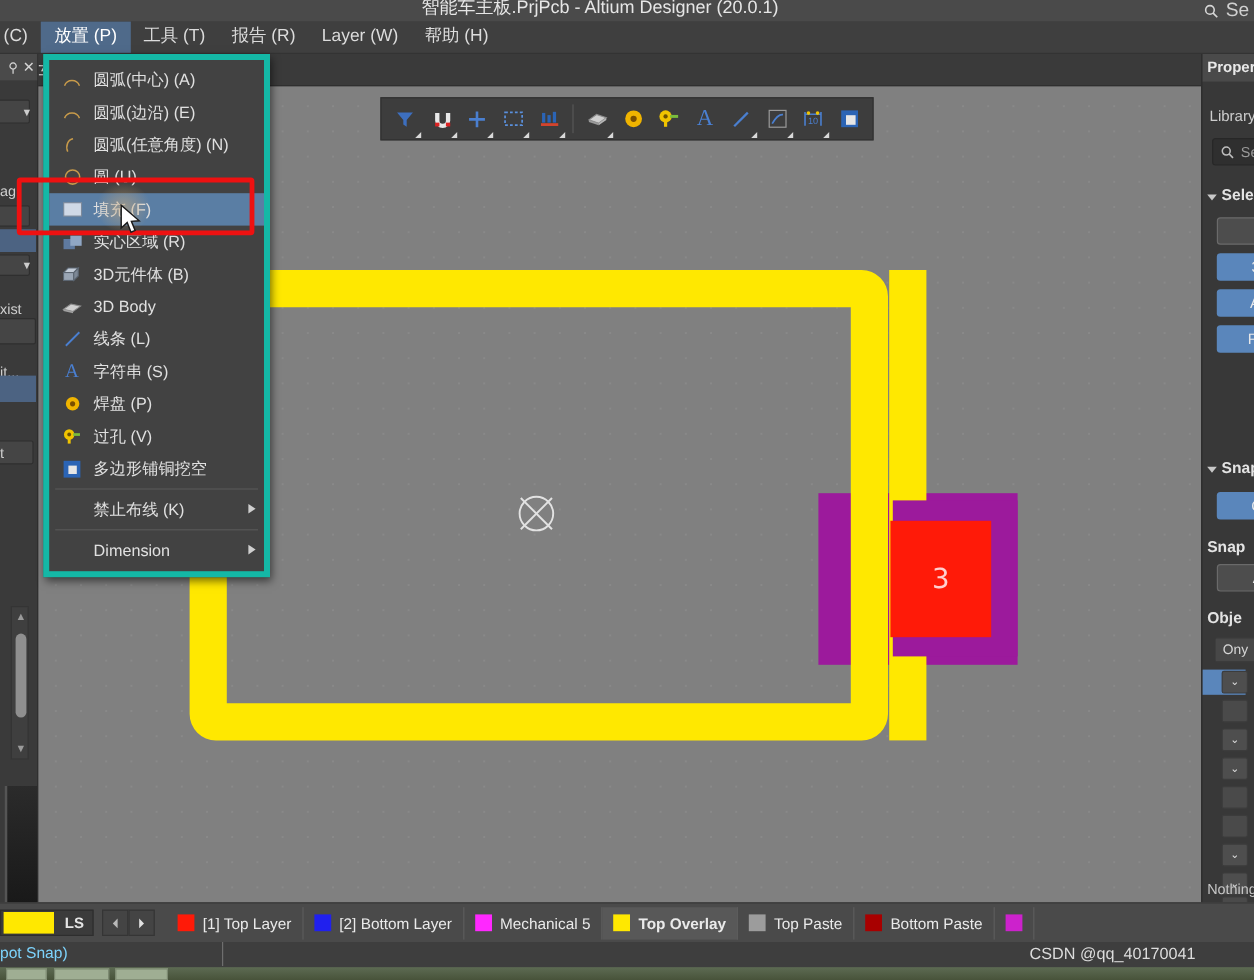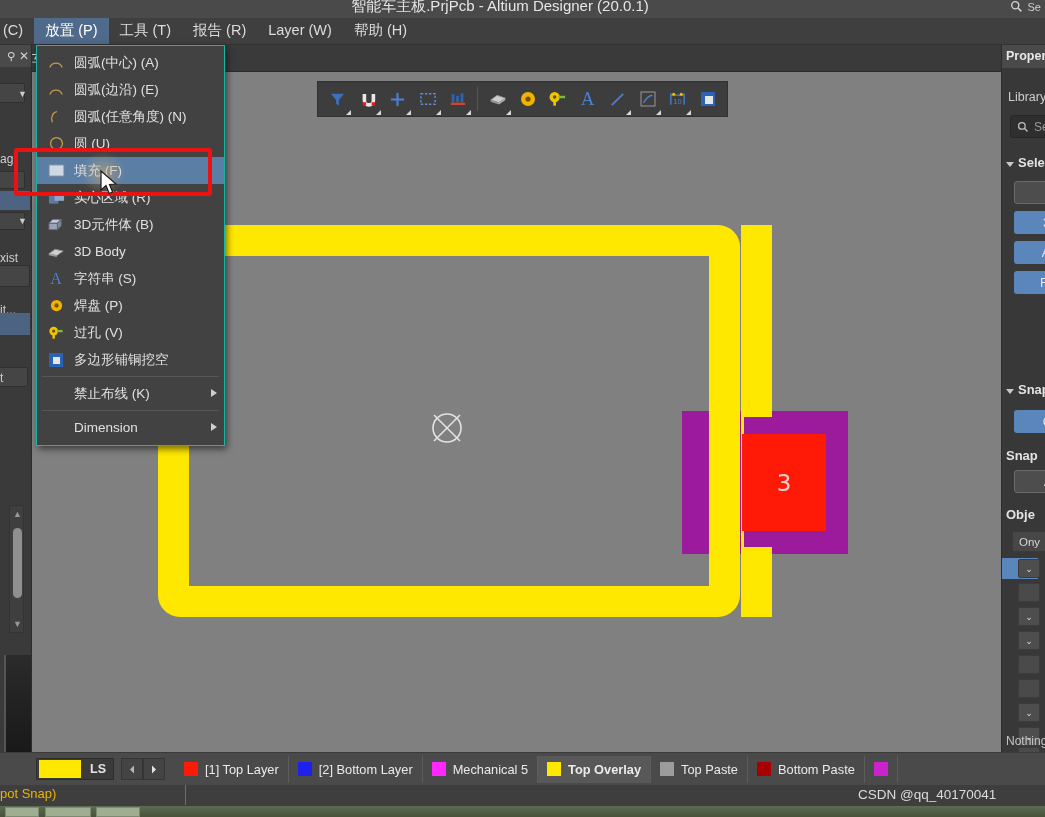--- a/index.html
+++ b/index.html
@@ -193,21 +193,21 @@
     width: 0; height: 0;
     border-left: 5px solid transparent;
     border-bottom: 5px solid #d9d9d9;
   }
   .tsep { width: 1px; height: 24px; background: #565656; margin: 0 4px; }
 
   
   #placemenu {
     position: absolute; left: 36px; top: 45px; width: 189px;
     background: #424242;
-    border: 1px solid #14b8a6;
+    border: 5px solid #14b8a6;
     box-shadow: 2px 3px 7px rgba(0,0,0,.55);
     padding: 3px 0 4px 0;
     z-index: 40;
   }
   .mrow {
     height: 27px;
     display: flex; align-items: center;
     padding-left: 6px;
     font-size: 13.5px; color: #e0e0e0;
     position: relative;
@@ -319,21 +319,20 @@
   #rp-footer {
     position: absolute; left: 4px; bottom: 4px;
     font-size: 12px; color: #c5c5c5; white-space: nowrap;
   }
 
   
   #layerbar {
     position: absolute; left: 0; top: 752px; width: 1045px; height: 33px;
     background: #4a4a4a;
     display: flex; align-items: center;
-    padding-left: 36px;
     border-top: 1px solid #3a3a3a;
   }
   .lb-ls {
     display: flex; align-items: center;
     background: #3b3b3b; border: 1px solid #2e2e2e;
     height: 22px;
   }
   .lb-ls .swatch { width: 42px; height: 18px; margin: 0 2px; }
   .lb-ls .lstxt { font-size: 12.5px; color: #e4e4e4; padding: 0 7px; font-weight: 600;}
   .lb-nav {
@@ -358,21 +357,21 @@
   .lb-spacer { width: 10px; }
 
   
   #statusbar {
     position: absolute; left: 0; top: 785px; width: 1045px; height: 32px;
     background: #3e3e3e;
     overflow: hidden;
   }
   #status-left {
     position: absolute; left: 0; top: 1px;
-    font-size: 13px; color: #eab308; white-space: nowrap;
+    font-size: 13px; color: #7dd3fc; white-space: nowrap;
   }
   #status-div {
     position: absolute; left: 185px; top: 0px; width: 1px; height: 20px;
     background: #6e6e6e;
   }
   #status-credit {
     position: absolute; left: 858px; top: 2px;
     font-size: 13.5px; color: #dcdcdc; white-space: nowrap;
   }
   #taskbar {
@@ -387,21 +386,21 @@
 </head>
 <body>
 
 <div id="titlebar">
   <div class="title-text">智能车主板.PrjPcb - Altium Designer (20.0.1)</div>
   <div class="tb-right">
     <svg width="13" height="13" viewBox="0 0 16 16">
       <circle cx="6.5" cy="6.5" r="4.4" fill="none" stroke="#d6d6d6" stroke-width="1.6"></circle>
       <line x1="9.8" y1="9.8" x2="14" y2="14" stroke="#d6d6d6" stroke-width="1.8"></line>
     </svg>
-    <span style="font-size:11px;color:#d0d0d0">Se</span>
+    <span style="font-size:16px;color:#d0d0d0">Se</span>
   </div>
 </div>
 
 <div id="menubar">
   <div class="menu-item" style="margin-left:-8px">
     <span>(C)</span>
   </div>
   <div class="menu-item active">
     <span>放置 (P)</span>
   </div>
@@ -638,20 +637,28 @@
   <div class="mrow">
     <span class="micon">
       <svg width="18" height="12" viewBox="0 0 20 12">
         <path d="M2 8 L9 3 L18 5 L11 10 Z" fill="#d0d0d0" stroke="#8a8a8a"></path>
         <path d="M2 8 L2 9.5 L11 11.5 L11 10 Z" fill="#a0a0a0"></path>
       </svg>
     </span>
     <span class="mlabel">3D Body</span>
   </div>
 
+  <div class="mrow">
+    <span class="micon">
+      <svg width="15" height="15" viewBox="0 0 16 16">
+          <line x1="2" y1="14" x2="14" y2="2" stroke="#4a7fd0" stroke-width="1.7"></line>
+        </svg>
+    </span>
+    <span class="mlabel">线条 (L)</span>
+  </div>
 
   <div class="mrow">
     <span class="micon">
       <span style="color:#4a7fd0;font-size:16px;font-family:'Liberation Serif',serif;">A</span>
     </span>
     <span class="mlabel">字符串 (S)</span>
   </div>
 
   <div class="mrow">
     <span class="micon">

